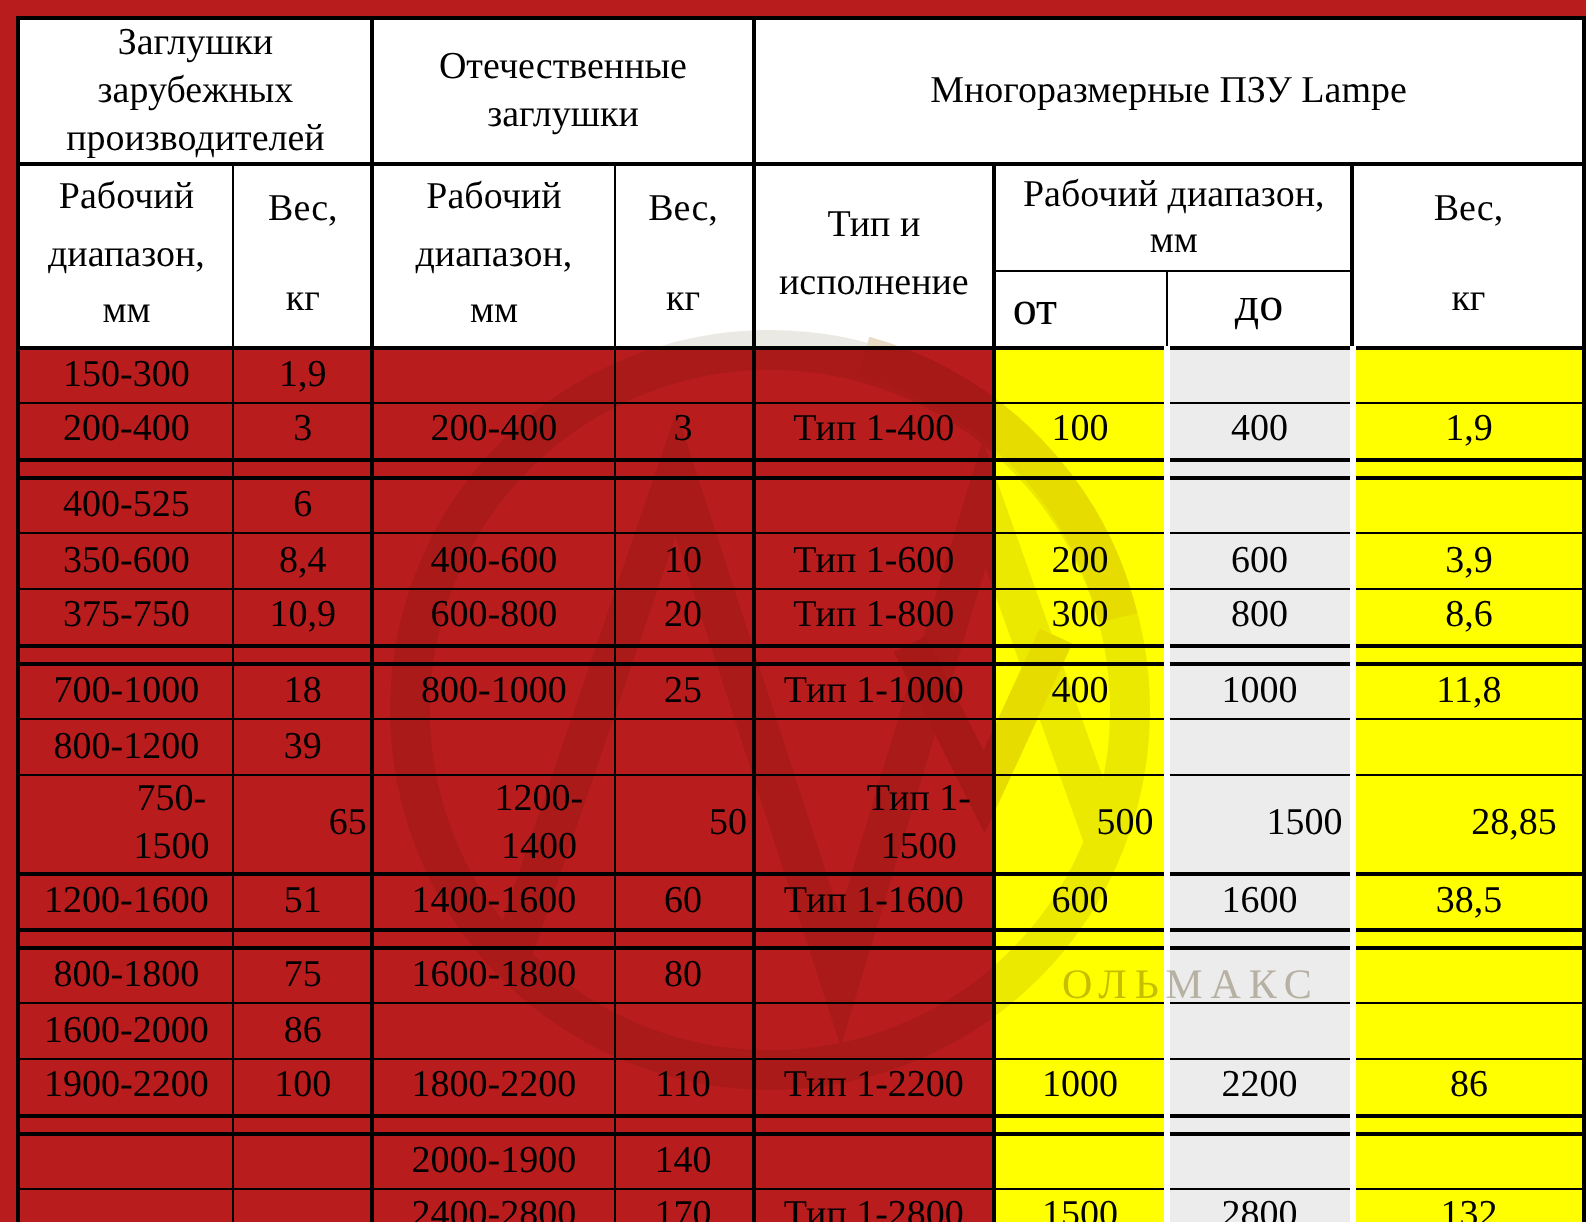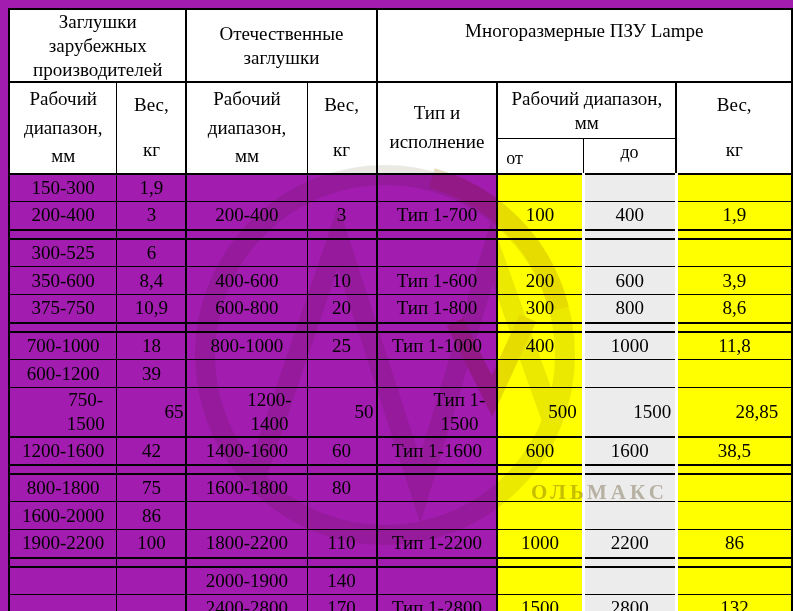--- a/index.html
+++ b/index.html
@@ -1,21 +1,21 @@
 <!DOCTYPE html>
 <html style="--hl: #ffff00; --mut: #ececec; --border: #000000; --wm-gray: #ebe9e4; --wm-tan: #e7dcc3; --wm-text: #c6bfb0;"><head>
 <meta charset="utf-8">
 <style>
   * { box-sizing: border-box; }
   html, body { margin: 0; padding: 0; background: #fff; }
   .page {
     position: relative;
     width: 793px;
     height: 611px;
-    background: #a21caf;
+    background: #b91c1c;
     font-family: "Liberation Serif", serif;
     color: #000;
     overflow: hidden;
   }
   .twrap { position: absolute; left: 8px; top: 8px; }
 
   table {
     border-collapse: collapse;
     table-layout: fixed;
     border: 2px solid var(--border);
@@ -33,43 +33,42 @@
   thead th { background: #fff; }
   .pre { white-space: pre-line; }
   .lh  { line-height: 1.5; }
   .lh2 { line-height: 2.35; }
 
   
   .gb { border-right: 2px solid var(--border); }
 
   
   tr.h1 > th { border-bottom: 2px solid var(--border); height: 68px; }
-  th.lampe { vertical-align: top; padding-top: 9px; font-family: Liberation Serif, serif; }
+  th.lampe { vertical-align: top; padding-top: 24px; font-family: Liberation Serif, serif; }
   tr.h2 > th { height: 42px; }
-  tr.h3 > th { height: 30px; font-size: 18px; }
+  tr.h3 > th { height: 30px; font-size: 24px; }
   th.from { text-align: left; vertical-align: bottom; padding: 0 0 3px 8px; }
   th.to   { vertical-align: top; padding-top: 2px; }
 
   
   tbody tr { height: 28px; }
   tbody tr:first-child td { border-top: 2px solid var(--border); }
   td.hl  { background: var(--hl);  border-right: 3px solid #fff; }
   td.mut { background: var(--mut); border-right: 3px solid #fff; }
   td.edge { border-right: 2px solid var(--border); }
   tr.spacer { height: 9px; }
   tr.spacer td { border-top: 2px solid var(--border); border-bottom: 2px solid var(--border); }
   tr.thickb td { border-bottom: 2px solid var(--border); padding-left: 47px; }
 
   
   .wm {
     position: absolute; inset: 0;
     pointer-events: none;
     mix-blend-mode: multiply;
     z-index: 3;
-    font-weight: bold;
   }
   .wm-text {
     position: absolute;
     left: 531px; top: 480px;
     font-family: "Liberation Serif", serif;
     font-size: 21px;
     letter-spacing: 4px;
     color: var(--wm-text);
   }
 </style>
@@ -131,37 +130,37 @@
             <td class="gb"></td>
             <td class="hl"></td>
             <td class="mut"></td>
             <td class="hl edge"></td>
           </tr>
           <tr>
             <td class="">200-400</td>
             <td class="gb">3</td>
             <td class="">200-400</td>
             <td class="gb">3</td>
-            <td class="gb">Тип 1-700</td>
+            <td class="gb">Тип 1-400</td>
             <td class="hl">100</td>
             <td class="mut">400</td>
             <td class="hl edge">1,9</td>
           </tr>
           <tr class="spacer">
             <td class=""></td>
             <td class="gb"></td>
             <td class=""></td>
             <td class="gb"></td>
             <td class="gb"></td>
             <td class="hl"></td>
             <td class="mut"></td>
             <td class="hl edge"></td>
           </tr>
           <tr>
-            <td class="">300-525</td>
+            <td class="">400-525</td>
             <td class="gb">6</td>
             <td class=""></td>
             <td class="gb"></td>
             <td class="gb"></td>
             <td class="hl"></td>
             <td class="mut"></td>
             <td class="hl edge"></td>
           </tr>
           <tr>
             <td class="">350-600</td>
@@ -197,42 +196,42 @@
             <td class="">700-1000</td>
             <td class="gb">18</td>
             <td class="">800-1000</td>
             <td class="gb">25</td>
             <td class="gb">Тип 1-1000</td>
             <td class="hl">400</td>
             <td class="mut">1000</td>
             <td class="hl edge">11,8</td>
           </tr>
           <tr>
-            <td class="">600-1200</td>
+            <td class="">800-1200</td>
             <td class="gb">39</td>
             <td class=""></td>
             <td class="gb"></td>
             <td class="gb"></td>
             <td class="hl"></td>
             <td class="mut"></td>
             <td class="hl edge"></td>
           </tr>
           <tr class="thickb">
             <td class="">750-1500</td>
             <td class="gb">65</td>
             <td class="">1200-1400</td>
             <td class="gb">50</td>
             <td class="gb">Тип 1-1500</td>
             <td class="hl">500</td>
             <td class="mut">1500</td>
             <td class="hl edge">28,85</td>
           </tr>
           <tr>
             <td class="">1200-1600</td>
-            <td class="gb">42</td>
+            <td class="gb">51</td>
             <td class="">1400-1600</td>
             <td class="gb">60</td>
             <td class="gb">Тип 1-1600</td>
             <td class="hl">600</td>
             <td class="mut">1600</td>
             <td class="hl edge">38,5</td>
           </tr>
           <tr class="spacer">
             <td class=""></td>
             <td class="gb"></td>

